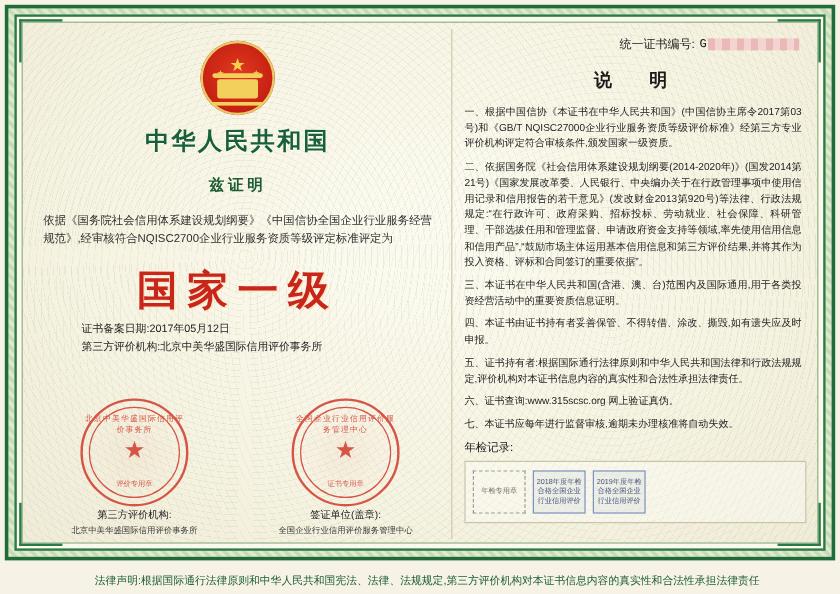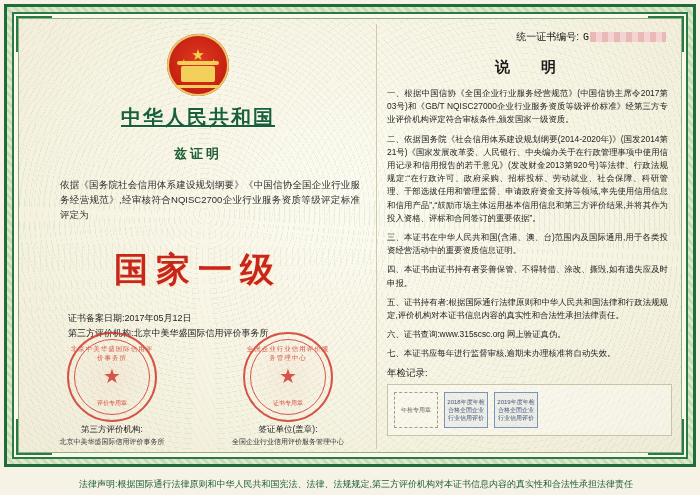--- a/index.html
+++ b/index.html
@@ -137,56 +137,55 @@
   }
 
   .title-1, .title-2 {
     text-align: center;
     color: #17603a;
     font-family: "Liberation Serif", serif;
     font-weight: bold;
     letter-spacing: 2px;
     text-shadow: 0 1px 0 rgba(255,255,255,.6);
   }
-  .title-1 { font-size: 20px; margin-top: 8px; text-decoration: underline; }
+  .title-1 { font-size: 20px; margin-top: 8px; }
   .title-2 { font-size: 19px; margin-top: 6px; }
 
   .sub-title {
     text-align: center;
     font-family: "Liberation Serif", serif;
     font-size: 13px;
     color: #1d5c34;
     letter-spacing: 3px;
     margin-top: 14px;
     font-weight: bold;
   }
 
   .body-text {
     margin-top: 14px;
     font-size: 9.5px;
     line-height: 15px;
     color: #2f2f2f;
     text-align: justify;
     padding: 0 6px;
-    margin-left: 24px;
   }
 
   .grade {
     text-align: center;
     font-family: "Liberation Serif", serif;
     font-size: 34px;
     font-weight: bold;
     color: #c8261b;
     letter-spacing: 8px;
-    margin-top: 25px;
+    margin-top: 12px;
     text-shadow: 1px 1px 0 rgba(255,220,180,.8);
   }
 
   .meta {
-    margin-top: 18px;
+    margin-top: 2px;
     padding-left: 38px;
     font-size: 9px;
     line-height: 15px;
     color: #232323;
   }
 
   
   .seals {
     position: absolute;
     left: 0; right: 0;
@@ -415,21 +414,21 @@
 
       <div class="cert-no-row">
         <span class="cert-no-label">统一证书编号:</span>
         <span class="cert-no-value">G</span>
         <span class="cert-no-mask"></span>
       </div>
 
       <div class="notice-title">说　明</div>
 
       <div class="notice-list">
-        <p>一、根据中国信协《全国企业行业服务经营规范》(中国信协主席令2017第03号)和《GB/T NQISC27000企业行业服务资质等级评价标准》经第三方专业评价机构评定符合审核条件,颁发国家一级资质。</p>
+        <p>一、根据中国信协《本证书在中华人民共和国》(中国信协主席令2017第03号)和《GB/T NQISC27000企业行业服务资质等级评价标准》经第三方专业评价机构评定符合审核条件,颁发国家一级资质。</p>
         <p>二、依据国务院《社会信用体系建设规划纲要(2014-2020年)》(国发2014第21号)《国家发展改革委、人民银行、中央编办关于在行政管理事项中使用信用记录和信用报告的若干意见》(发改财金2013第920号)等法律、行政法规规定:“在行政许可、政府采购、招标投标、劳动就业、社会保障、科研管理、干部选拔任用和管理监督、申请政府资金支持等领域,率先使用信用信息和信用产品”,“鼓励市场主体运用基本信用信息和第三方评价结果,并将其作为投入资格、评标和合同签订的重要依据”。</p>
         <p>三、本证书在中华人民共和国(含港、澳、台)范围内及国际通用,用于各类投资经营活动中的重要资质信息证明。</p>
         <p>四、本证书由证书持有者妥善保管、不得转借、涂改、撕毁,如有遗失应及时申报。</p>
         <p>五、证书持有者:根据国际通行法律原则和中华人民共和国法律和行政法规规定,评价机构对本证书信息内容的真实性和合法性承担法律责任。</p>
         <p>六、证书查询:www.315scsc.org 网上验证真伪。</p>
         <p>七、本证书应每年进行监督审核,逾期未办理核准将自动失效。</p>
       </div>
 
       <div class="annual-title">年检记录:</div>
       <div class="annual-box">

